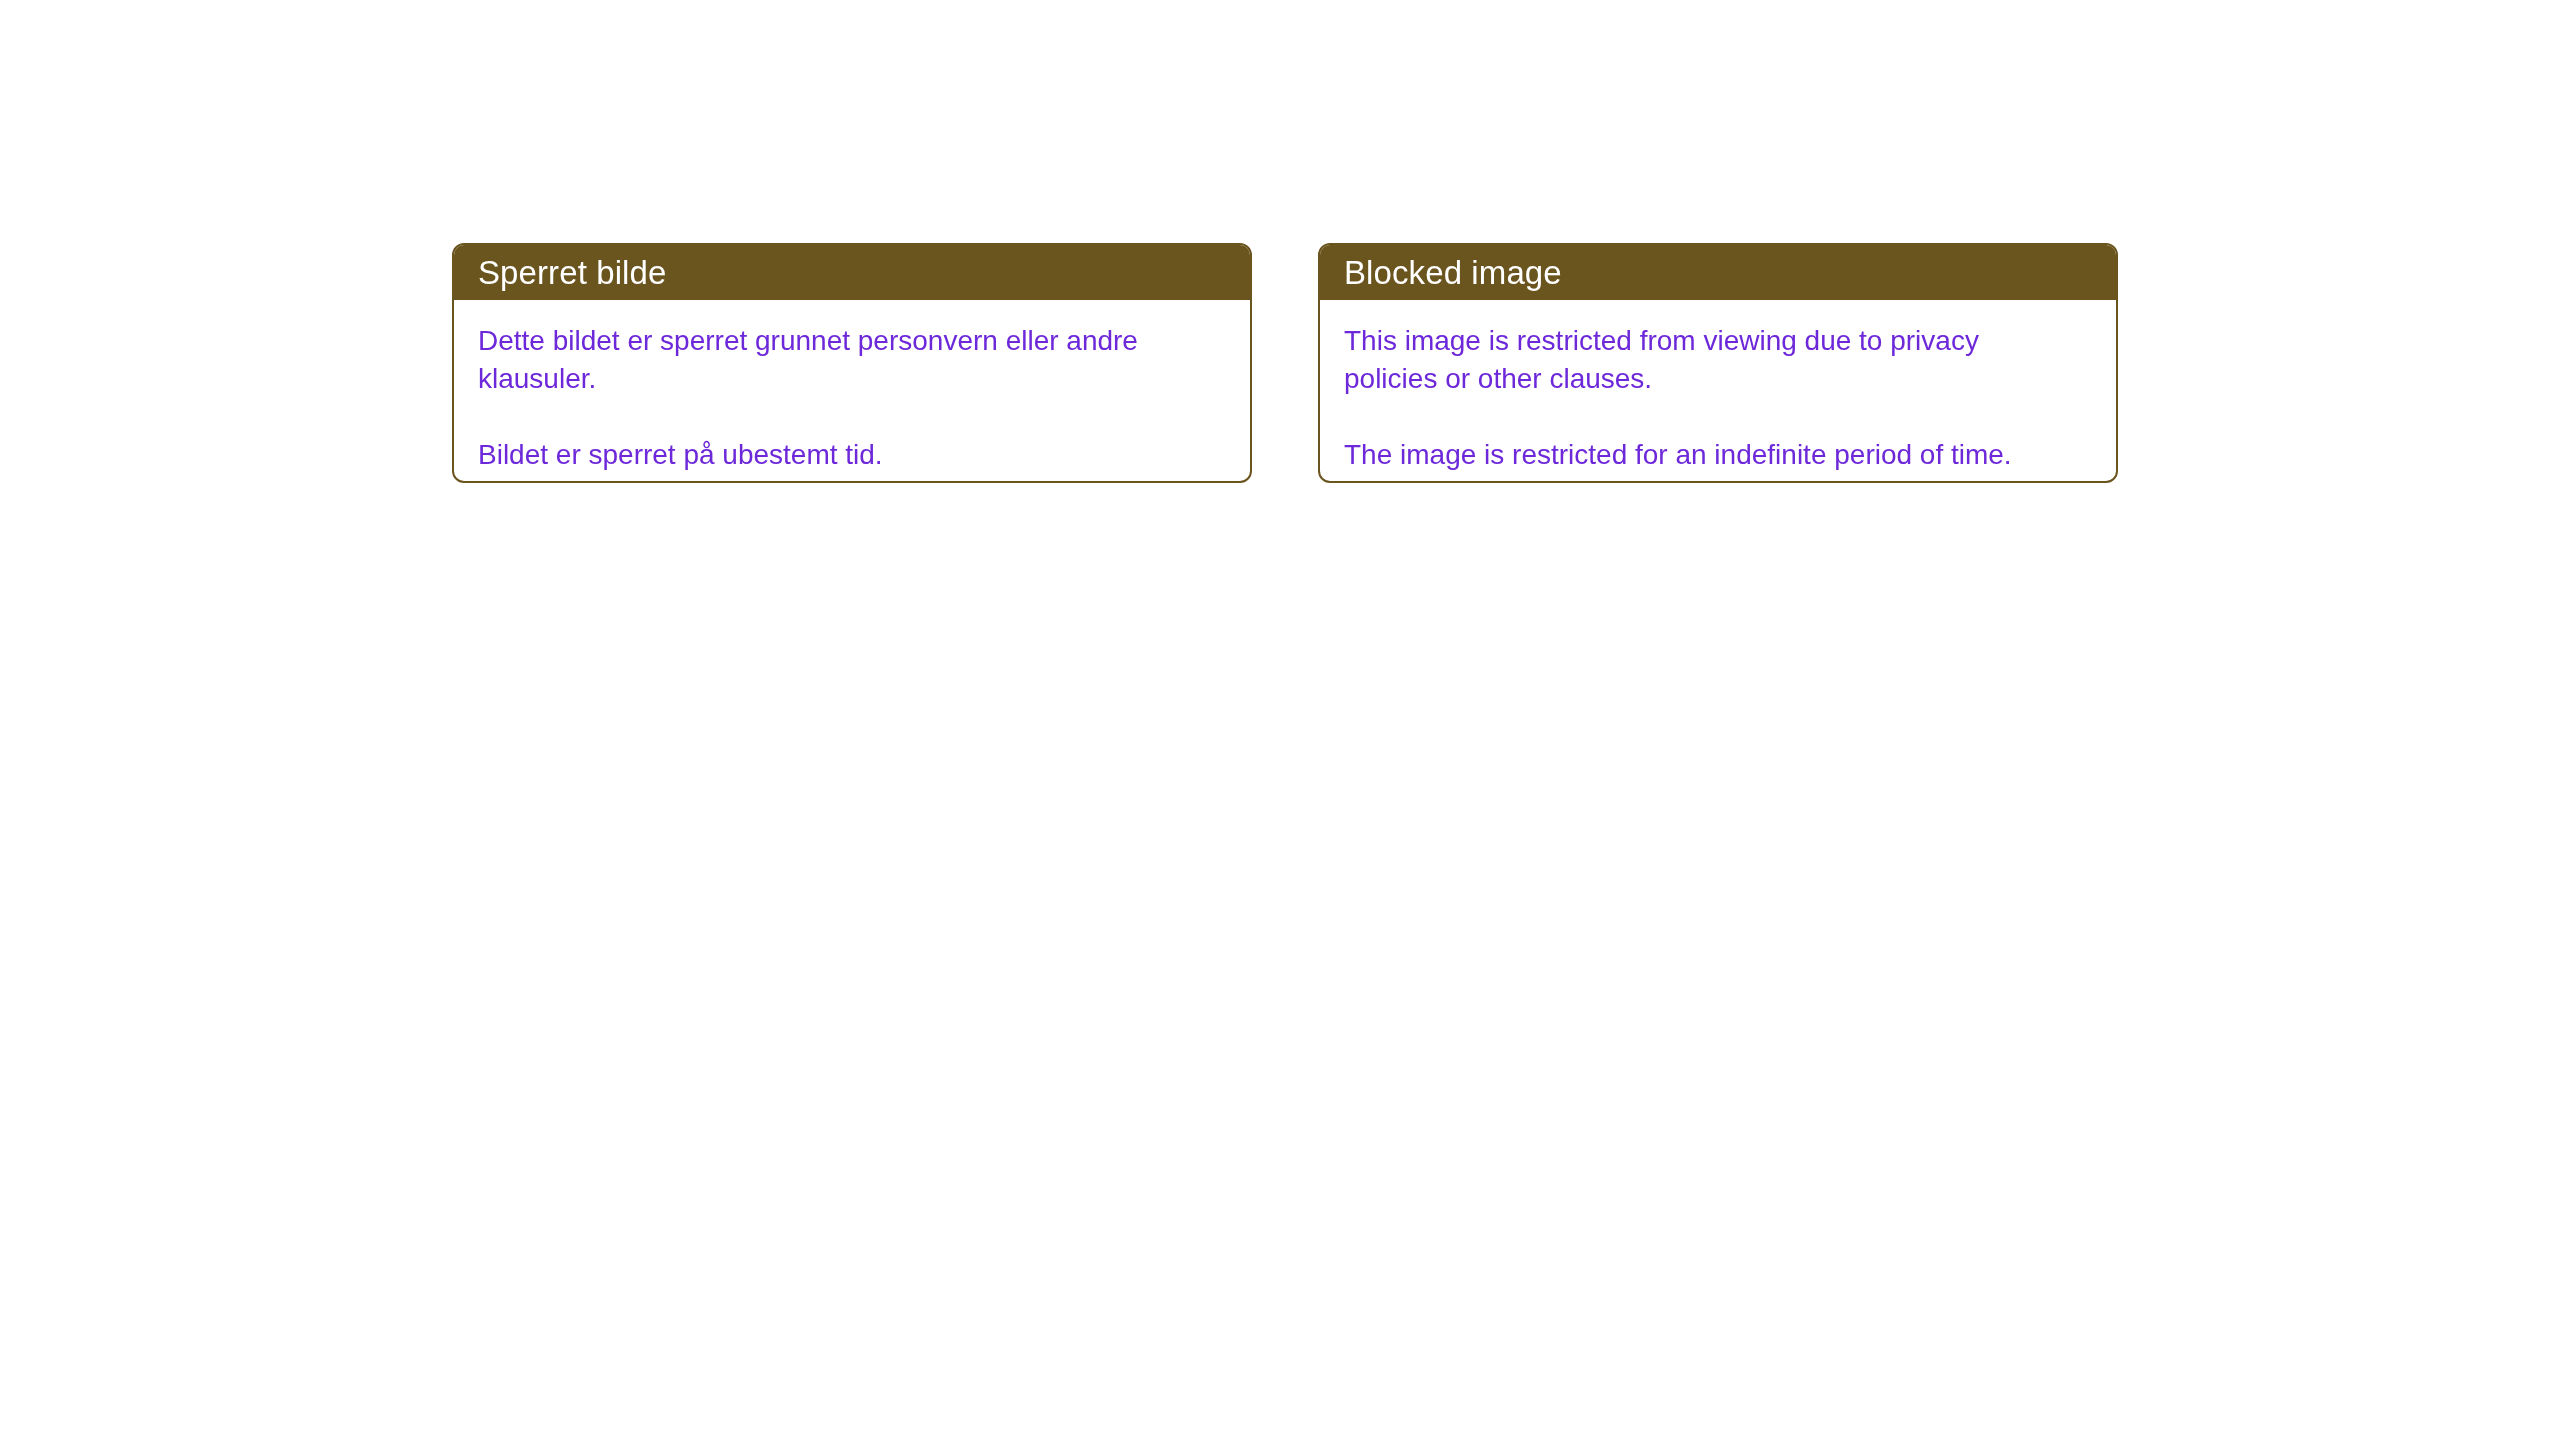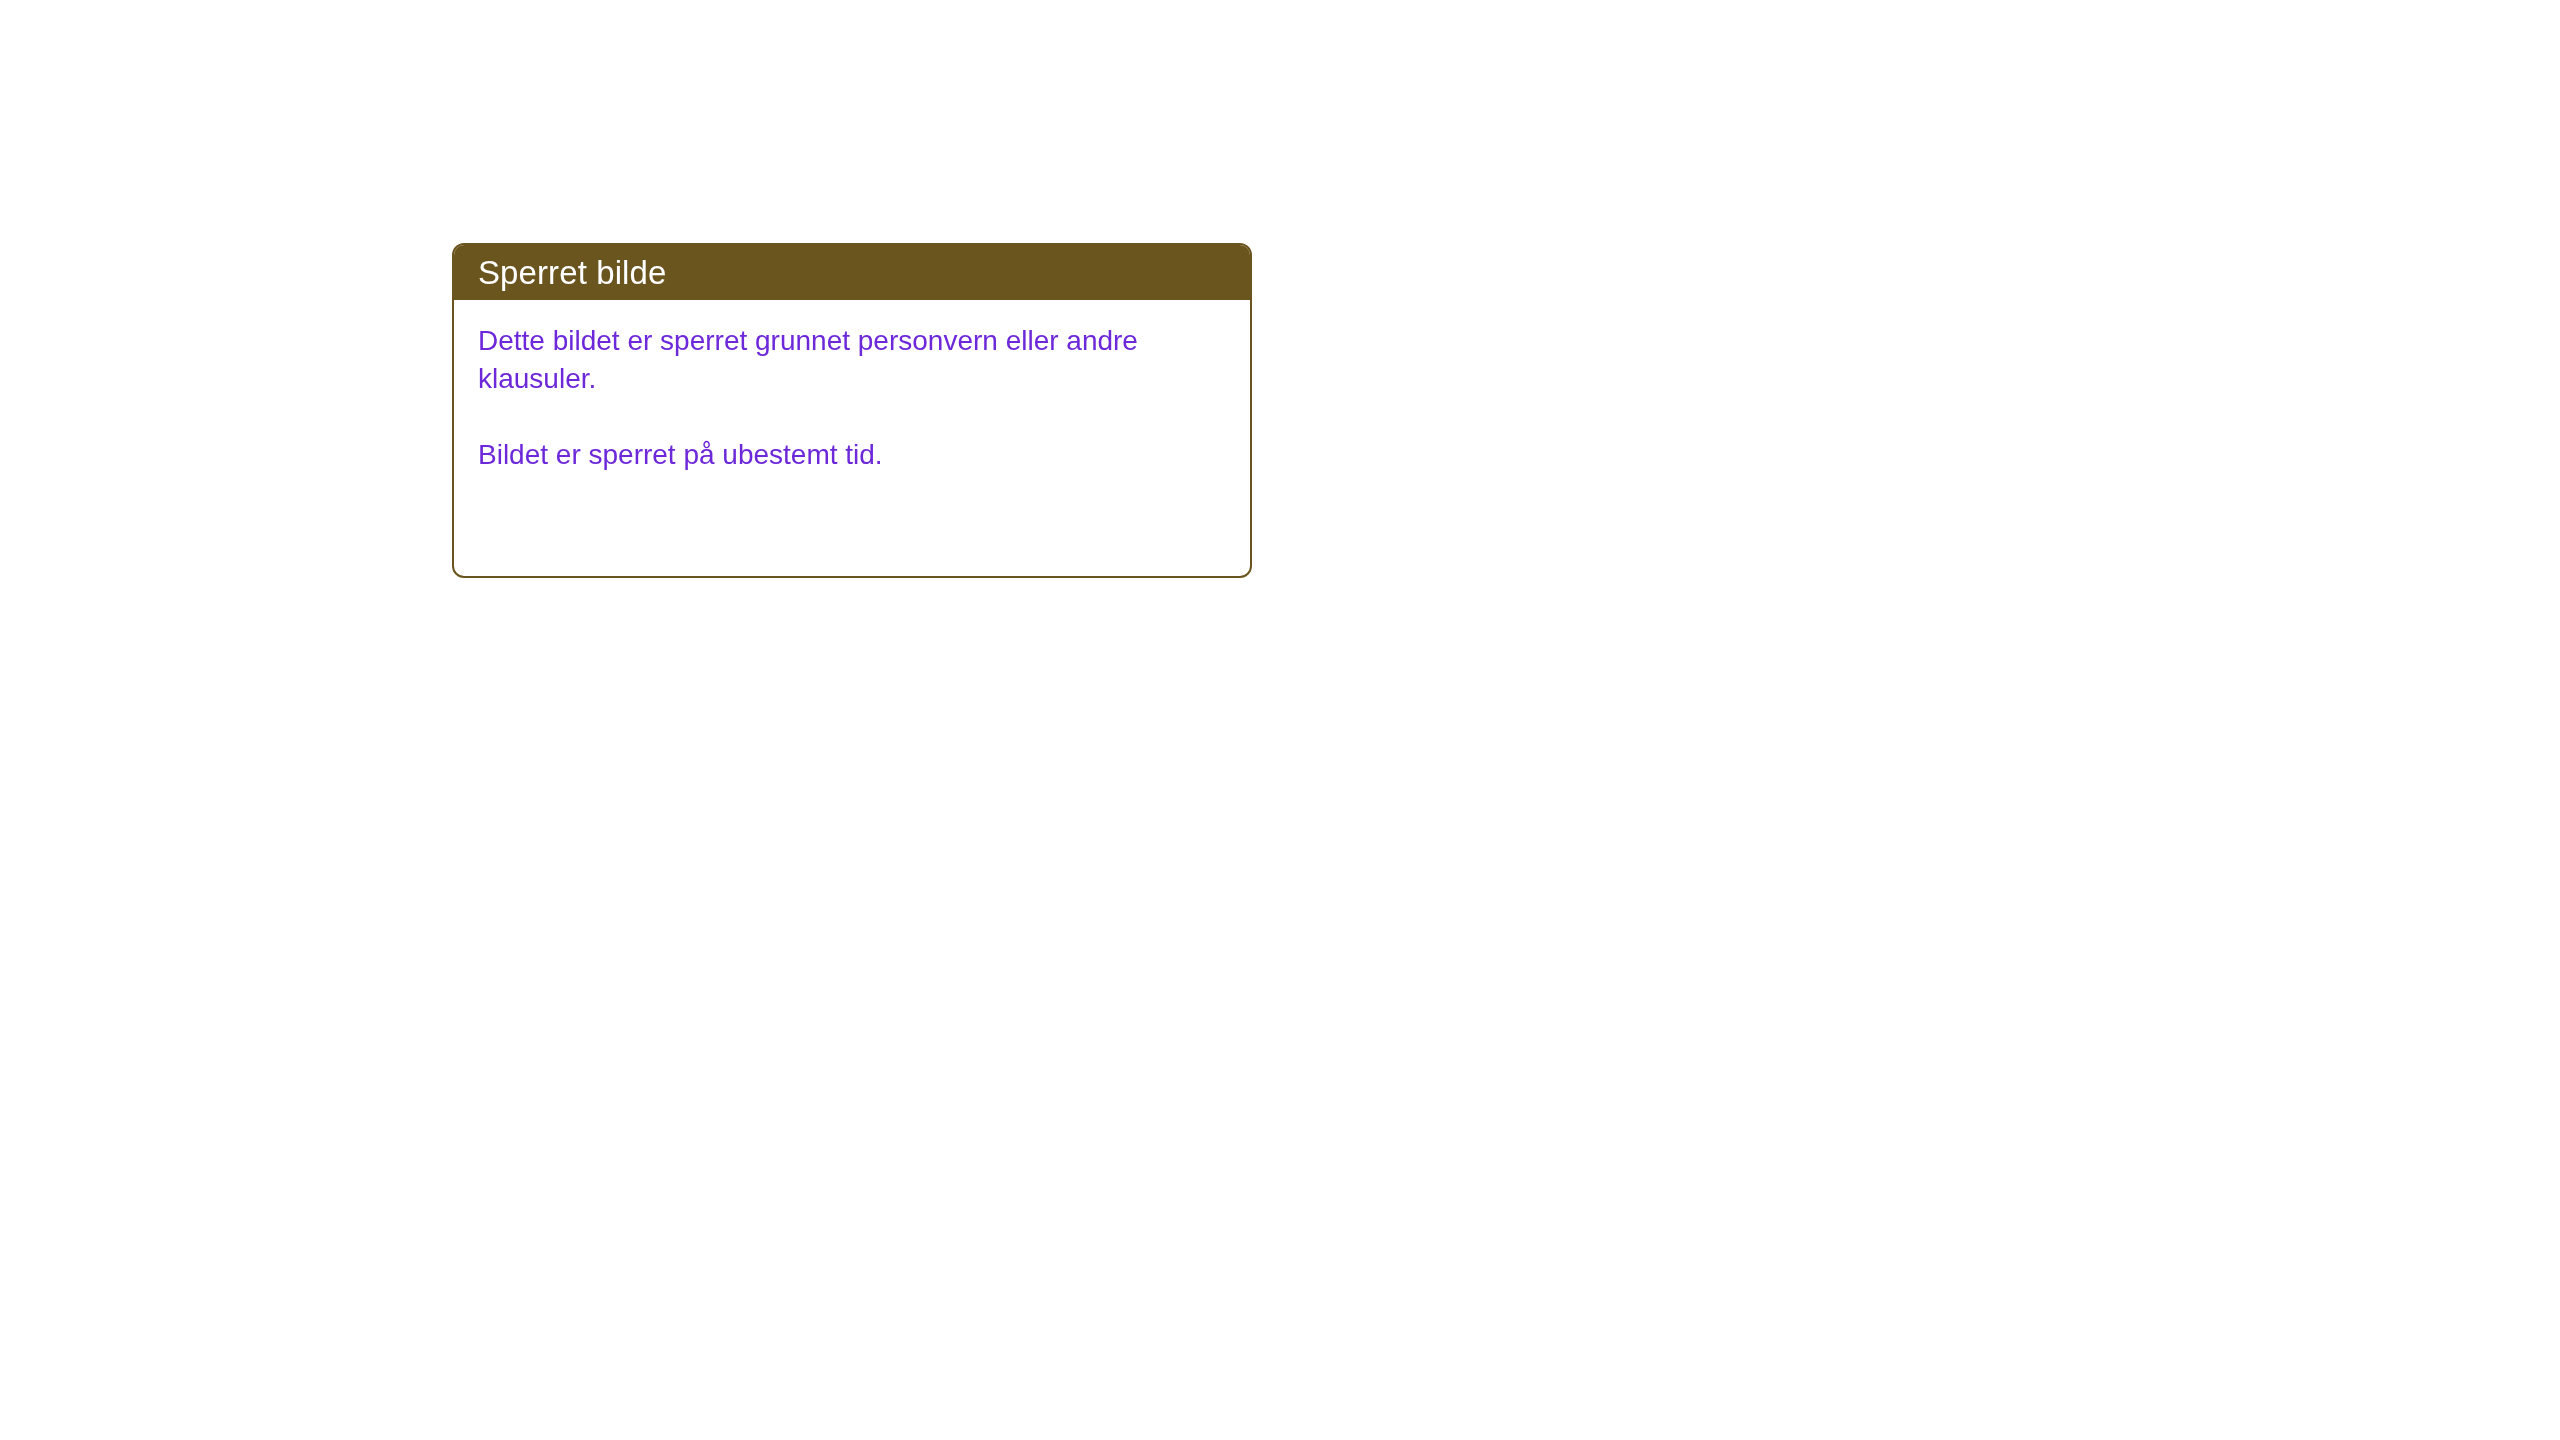--- a/index.html
+++ b/index.html
@@ -18,21 +18,21 @@
   #stage {
     position: relative;
     width: 2560px;
     height: 1440px;
   }
 
   .notice-card {
     position: absolute;
     top: 243px;
     width: 800px;
-    height: 335px;
+    height: 240px;
     box-sizing: border-box;
     background: #ffffff;
     border: 2px solid #6b551f;
     border-radius: 12px;
     overflow: hidden;
   }
 
   #card-no  { left: 452px; }
   #card-en  { left: 1318px; }
 
@@ -80,14 +80,24 @@
     <div class="card-header">
       <h2 class="card-title">Sperret bilde</h2>
     </div>
     <div class="card-body">
       <p class="card-paragraph">Dette bildet er sperret grunnet personvern eller andre klausuler.</p>
       <div class="paragraph-gap"></div>
       <p class="card-paragraph">Bildet er sperret på ubestemt tid.</p>
     </div>
   </section>
 
+  <section class="notice-card" id="card-en">
+    <div class="card-header">
+      <h2 class="card-title">Blocked image</h2>
+    </div>
+    <div class="card-body">
+      <p class="card-paragraph">This image is restricted from viewing due to privacy policies or other clauses.</p>
+      <div class="paragraph-gap"></div>
+      <p class="card-paragraph">The image is restricted for an indefinite period of time.</p>
+    </div>
+  </section>
 
 </div>
 
 </body></html>

